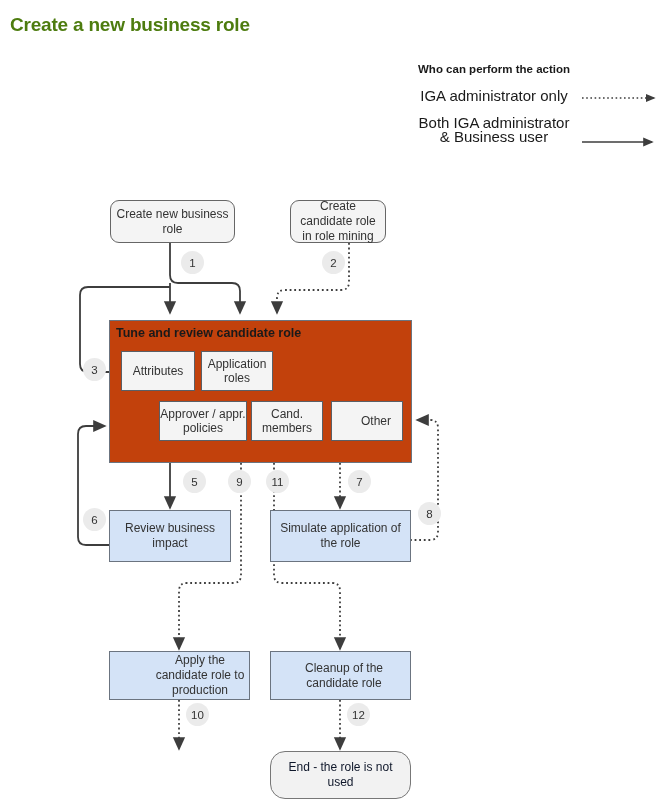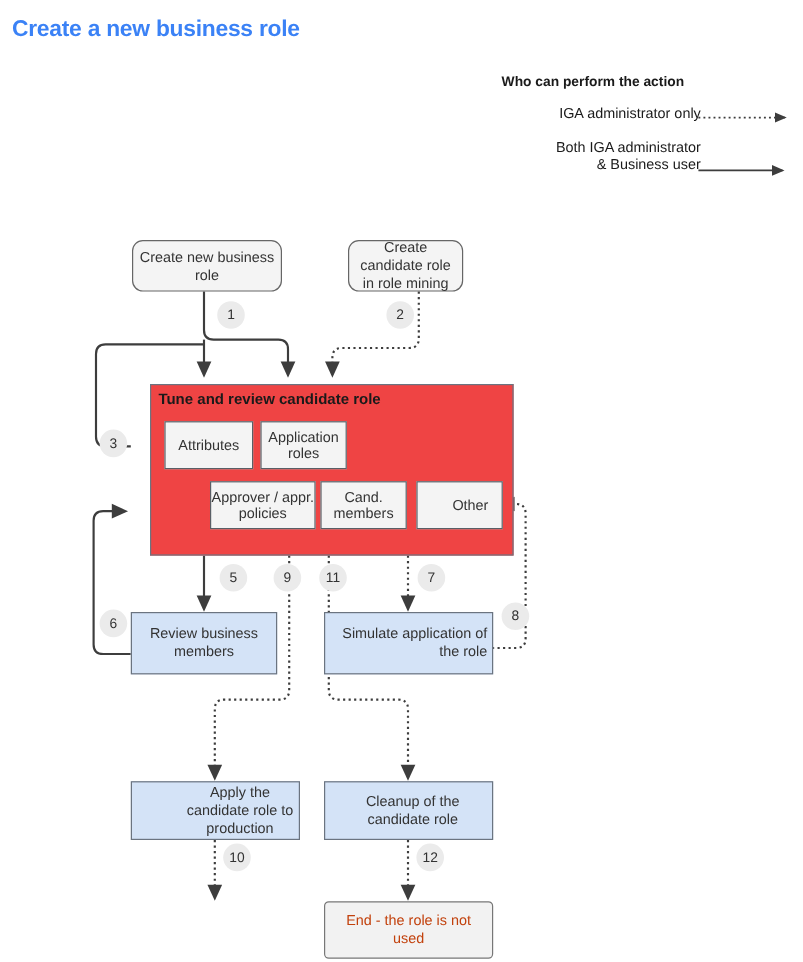--- a/index.html
+++ b/index.html
@@ -13,58 +13,57 @@
     width: 669px;
     height: 802px;
     background: #ffffff;
     overflow: hidden;
   }
   #page-title {
     position: absolute;
     left: 10px; top: 14px;
     font-size: 19px;
     font-weight: bold;
-    color: #3b82f6;
+    color: #4d7c0f;
     letter-spacing: -0.2px;
   }
   
   #legend { position: absolute; left: 404px; top: 63px; width: 265px; height: 95px; }
   .legend-title {
     position: absolute; left: 14px; top: 0;
     font-size: 11.5px; font-weight: bold; color: #1a1a1a;
   }
   .legend-row-label {
     position: absolute;
-    font-size: 12px; color: #1a1a1a;
-    text-align: right;
+    font-size: 15px; color: #1a1a1a;
+    text-align: center;
   }
   #legend-label-1 { left: 0px; top: 24px; width: 180px; }
   #legend-label-2 { left: 0px; top: 53px; width: 180px; line-height: 14px; }
   #legend-svg { position: absolute; left: 0; top: 0; width: 265px; height: 95px; }
   #flow-svg { position: absolute; left: 0; top: 0; }
   .node {
     position: absolute;
     display: flex;
     align-items: center;
     justify-content: center;
     text-align: center;
     font-size: 12px;
     color: #333333;
     line-height: 15px;
     padding: 2px 4px;
   }
   .node-rounded { border: 1.6px solid #666666; border-radius: 9px; background: #f4f4f4; }
   .node-blue { border: 1.6px solid #6b7480; background: #d4e3f7; }
   .node-green { border: 1.6px solid #6f8c6f; background: #d6e8d2; border-radius: 9px; background: #d7e8d4; }
-  .node-gray-round { border: 1.6px solid #777777; border-radius: 4px; background: #f2f2f2; color: #c2410c; }
+  .node-gray-round { border: 1.6px solid #777777; border-radius: 15px; background: #f2f2f2; color: #0f172a; }
   .panel {
     position: absolute;
     border: 1.8px solid #6b7480;
-    background: #ef4444;
-    margin-left: 16px;
+    background: #c2410c;
   }
   .panel-title {
     position: absolute; left: 6px; top: 5px;
     font-size: 12.5px; font-weight: bold; color: #1a1a1a;
   }
   .chip {
     position: absolute;
     display: flex; align-items: center; justify-content: center;
     text-align: center;
     border: 1.6px solid #5a5f66;
@@ -169,24 +168,24 @@
     </div>
     <div class="chip" style="left:141px; top:80px; width:72px; height:40px;">
       <span>Cand. members</span>
     </div>
     <div class="chip" style="left:221px; top:80px; width:72px; height:40px;padding-left:18px;">
       <span>Other</span>
     </div>
   </div>
 
   <div class="node node-blue" style="left:109px; top:510px; width:122px; height:52px;">
-    <span>Review business members</span>
-  </div>
-
-  <div class="node node-blue" style="left:270px; top:510px; width:141px; height:52px;text-align:right;">
+    <span>Review business impact</span>
+  </div>
+
+  <div class="node node-blue" style="left:270px; top:510px; width:141px; height:52px;">
     <span>Simulate application of the role</span>
   </div>
 
   <div class="node node-blue" style="left:109px; top:651px; width:141px; height:49px;padding-left:45px;">
     <span>Apply the candidate role to production</span>
   </div>
 
   <div class="node node-blue" style="left:270px; top:651px; width:141px; height:49px;padding-left:11px;">
     <span>Cleanup of the candidate role</span>
   </div>

